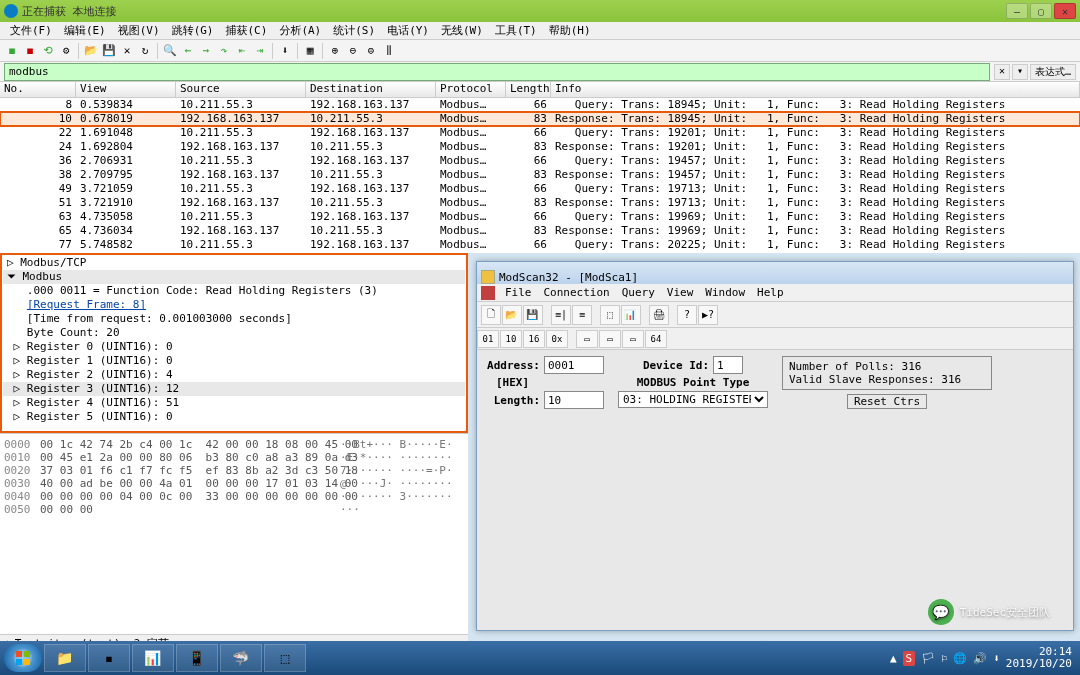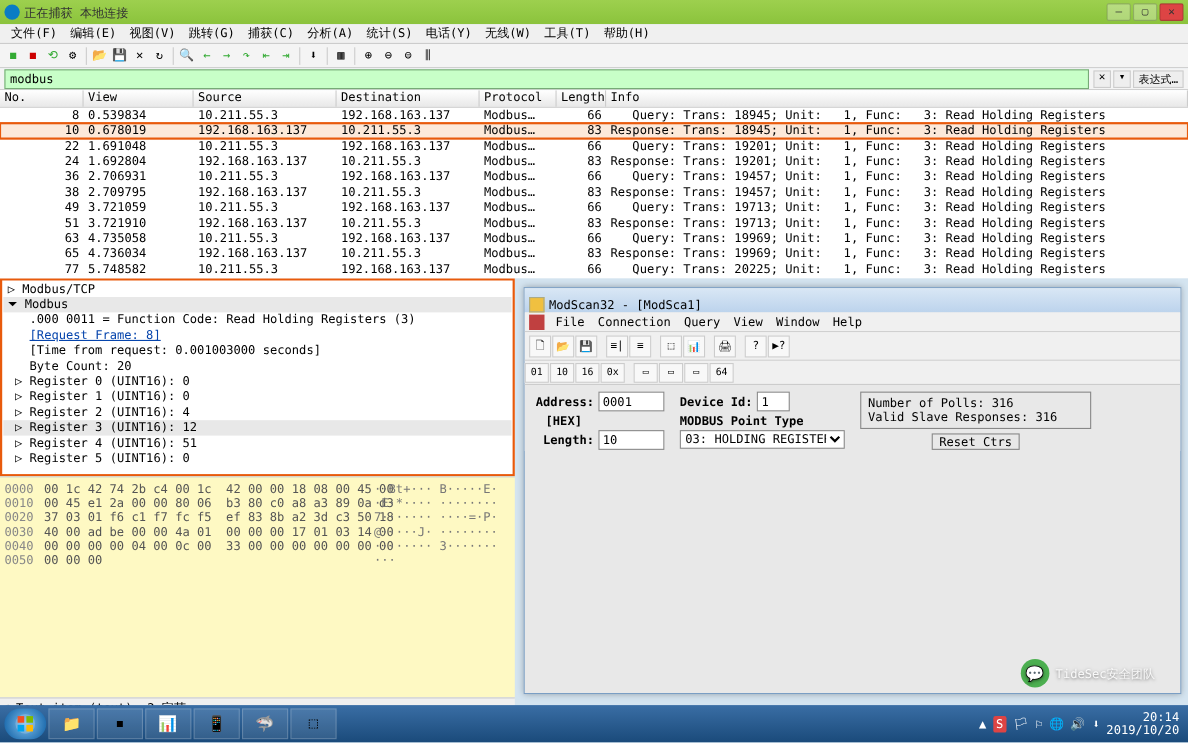--- a/index.html
+++ b/index.html
@@ -25,21 +25,21 @@
 .pl-body{font-family:monospace;font-size:11px}
 .pl-row{height:14px;display:flex;padding-left:0;white-space:pre}
 .pl-row span{padding:0 4px;overflow:hidden}
 .pl-row.hl{background:#fce9da;outline:2px solid #e85a0c;outline-offset:-1px}
 .bottom-panes{display:flex;height:399px}
 .left-panes{width:468px;display:flex;flex-direction:column}
 .tree-pane{height:180px;background:#fff;border:2px solid #e85a0c;overflow:hidden;font-family:monospace;font-size:11px;padding:1px}
 .tree-line{padding:0 4px;line-height:14px;white-space:pre}
 .tree-line.sel{background:#e8e8e8}
 .tree-line .link{color:#0645ad;text-decoration:underline}
-.hex-pane{flex:1;background:#fef9c3;border-top:1px solid #ccc;font-family:monospace;font-size:11px;padding:4px;line-height:13px;white-space:pre;color:#555}
+.hex-pane{flex:1;background:#ffffff;border-top:1px solid #ccc;font-family:monospace;font-size:11px;padding:4px;line-height:13px;white-space:pre;color:#555}
 .hex-line{display:flex}
 .hex-off{width:36px;color:#888}
 .hex-bytes{width:300px}
 .hex-asc{color:#777}
 .status-bar{height:18px;background:#f0f0f0;border-top:1px solid #ccc;display:flex;align-items:center;padding:0 4px;gap:4px}
 .status-bar .gear{color:#888}
 .modscan{position:absolute;left:476px;top:261px;width:598px;height:370px;background:#e8e8e8;border:1px solid #7a9ec4;box-shadow:0 0 6px rgba(0,0,0,0.3)}
 .ms-title{height:22px;background:linear-gradient(#d9e7f5,#bcd3ec);display:flex;align-items:flex-end;padding:0 4px}
 .ms-title .mi{width:14px;height:14px;background:#f0c040;border:1px solid #aa8}
 .ms-title-txt{flex:1;padding:0 4px}
@@ -50,21 +50,21 @@
 .ms-tb .tbb{width:20px;height:20px;border:1px solid #ccc;background:#f8f8f8;display:flex;align-items:center;justify-content:center;font-size:10px}
 .ms-tb2{height:22px;background:#f0f0f0;display:flex;align-items:center;padding:0 0;gap:1px;border-bottom:1px solid #ccc}
 .ms-tb2 .tbb{width:22px;height:18px;border:1px solid #ccc;background:#f8f8f8;font-size:9px;display:flex;align-items:center;justify-content:center}
 .ms-params{height:60px;background:#e8e8e8;padding:6px 8px;display:flex;gap:14px;position:relative}
 .ms-params label{font-weight:bold;font-size:11px}
 .ms-params input{width:60px;height:18px;border:1px solid #888;padding:0 3px;background:#fff;font-family:monospace}
 .ms-params select{width:150px;height:18px;border:1px solid #888;background:#fff;font-size:11px}
 .ms-params .grp1{display:flex;flex-direction:column;gap:2px}
 .ms-params .grp1 .row{display:flex;align-items:center;gap:4px}
 .ms-params .grp1 .lbl{width:55px;text-align:right;font-weight:bold}
-.ms-params .grp2{display:flex;flex-direction:column;gap:2px}
+.ms-params .grp2{display:flex;flex-direction:column;align-items:center;gap:2px}
 .ms-params .stats{border:1px solid #888;padding:3px 6px;font-weight:normal;font-size:11px;background:#e8e8e8;width:210px}
 .ms-params .reset{width:80px;height:20px;border:1px solid #888;background:#e8e8e8;font-size:11px}
 .ms-data{flex:1;background:#cfcfcf;padding:14px;height:219px}
 .ms-data-box{border:2px solid #e85a0c;padding:6px 8px;width:260px;font-family:monospace;font-size:11px;line-height:13px;background:#cfcfcf;white-space:pre}
 .taskbar{position:absolute;left:0;bottom:0;width:100%;height:34px;background:linear-gradient(#3a6ea5,#1a4a7a);display:flex;align-items:center;padding:0 4px}
 .taskbar .start{width:38px;height:28px;background:radial-gradient(circle,#7ec0ee,#0a5aa0);border-radius:14px;display:flex;align-items:center;justify-content:center}
 .taskbar .start svg{width:20px;height:20px}
 .taskbar .titem{width:42px;height:28px;background:rgba(255,255,255,0.1);border:1px solid rgba(255,255,255,0.2);margin-left:2px;display:flex;align-items:center;justify-content:center;font-size:14px}
 .taskbar .tray{margin-left:auto;display:flex;align-items:center;gap:6px;color:#fff;font-size:10px;padding-right:4px}
 .taskbar .clock{text-align:right;line-height:12px}

